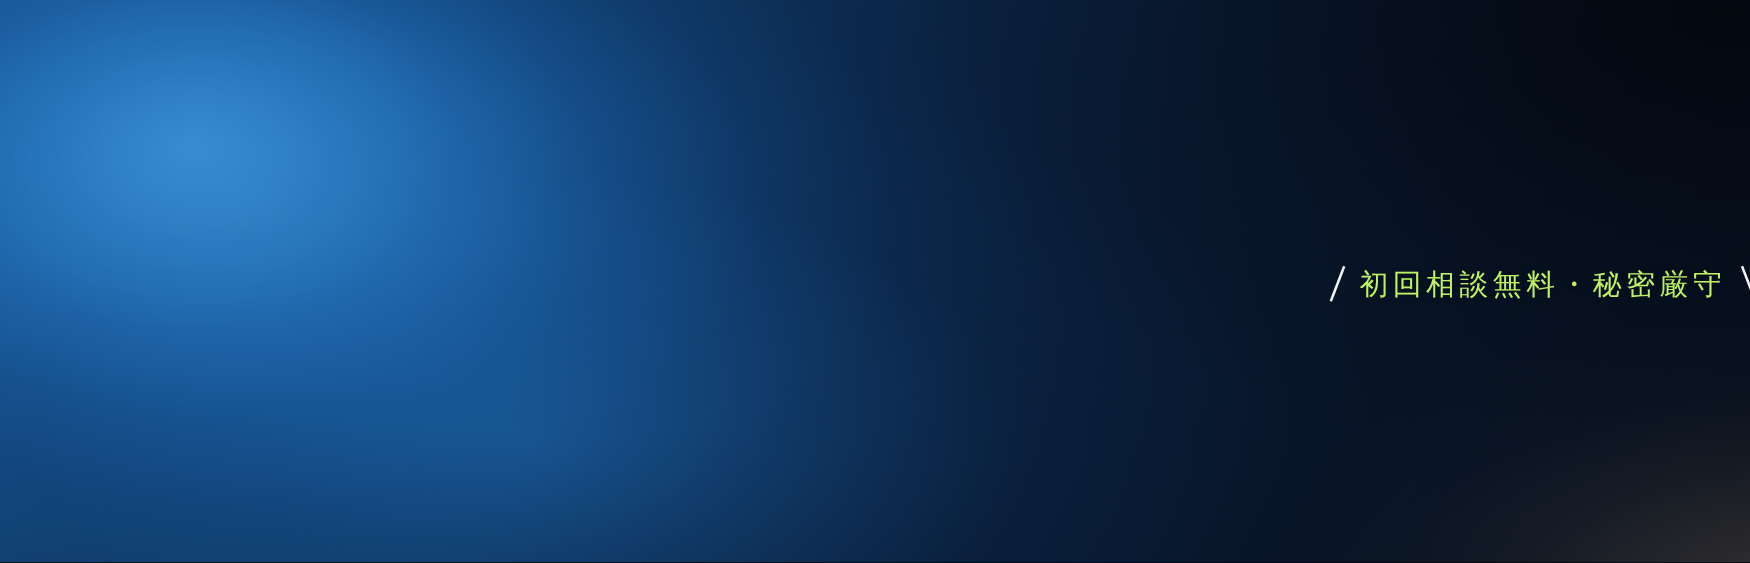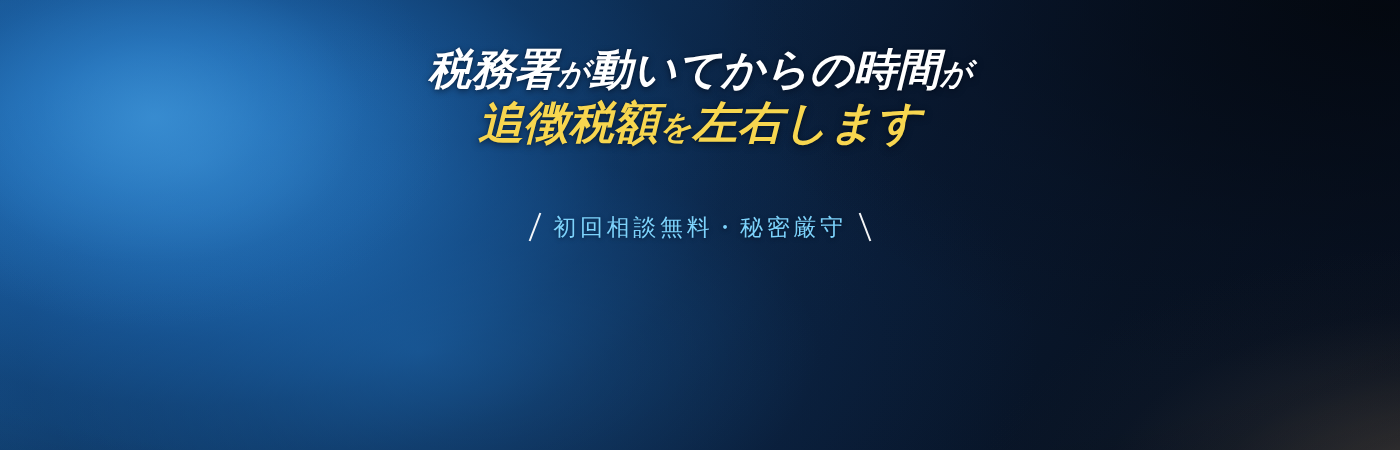--- a/index.html
+++ b/index.html
@@ -147,23 +147,23 @@
   .kana {
     font-size: 0.72em;
     letter-spacing: 0.01em;
   }
 
   .subtitle {
     position: absolute;
     left: 0;
     right: 0;
     top: 212px;
-    text-align: center;
+    text-align: right;
     white-space: nowrap;
-    color: #7dd3fc;
+    color: #bef264;
     font-size: 23px;
     font-weight: 400;
     letter-spacing: 0.16em;
     text-shadow: 0 1px 4px rgba(2,10,22,0.5);
   }
 
   .slash {
     display: inline-block;
     width: 2px;
     height: 30px;
@@ -184,26 +184,19 @@
   <div class="bg-layer bg-base"></div>
   <div class="bg-layer bg-glow-main"></div>
   <div class="bg-layer bg-glow-second"></div>
   <div class="bg-layer bg-glow-core"></div>
   <div class="bg-layer bg-shadow-tr"></div>
   <div class="bg-layer bg-warm-br"></div>
   <div class="bg-layer bg-vignette"></div>
 
   <div class="content">
 
-    <div class="headline">
-
-      <span class="hl-line hl-line-1"><span>税務署</span><span class="kana">が</span><span>動いてからの時間</span><span class="kana">が</span></span>
-
-      <span class="hl-line hl-line-2"><span>追徴税額</span><span class="kana">を</span><span>左右します</span></span>
-
-    </div>
 
     <div class="subtitle">
       <span class="slash slash-left"></span><span class="sub-text">初回相談無料・秘密厳守</span><span class="slash slash-right"></span>
     </div>
 
   </div>
 </div>
 
 </body></html>

